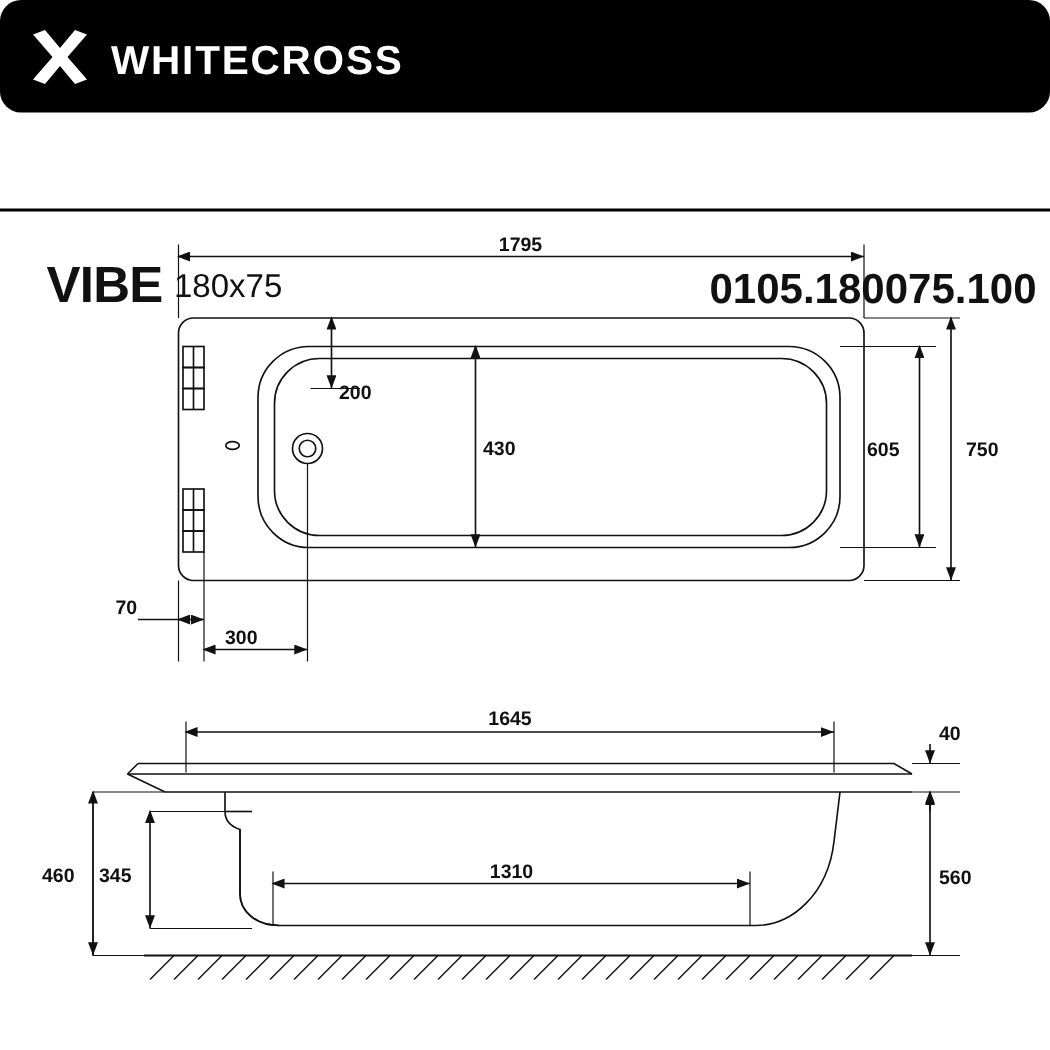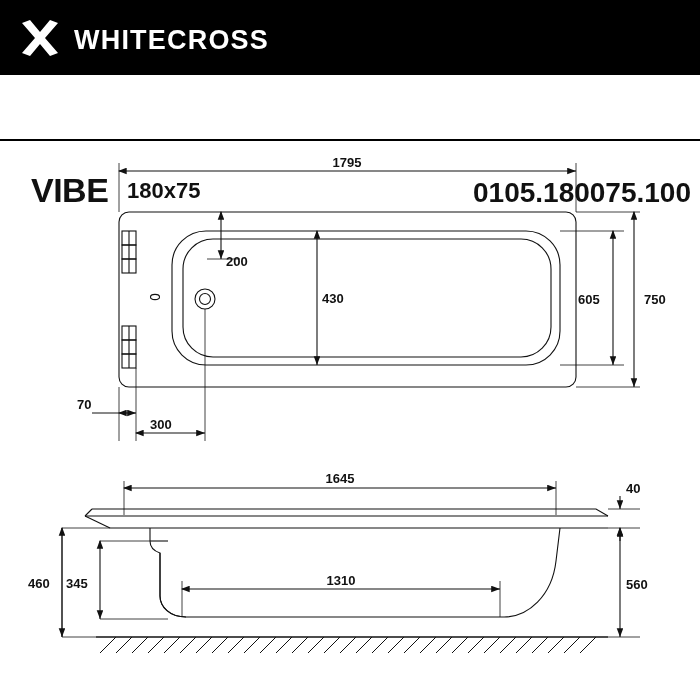--- a/index.html
+++ b/index.html
@@ -1,27 +1,27 @@
 <!DOCTYPE html>
 <html><head>
 <meta charset="utf-8">
 <style>
   html,body{margin:0;padding:0;}
   body{width:700px;height:700px;background:#ffffff;font-family:"Liberation Sans",sans-serif;overflow:hidden;}
   .page{position:relative;width:700px;height:700px;}
 
   
-  .header{position:absolute;left:0;top:0;width:700px;height:75px;background:#000000;}
+  .header{position:absolute;left:0;top:0;width:700px;height:75px;background:#000000;border-radius:14px;}
   .logo-mark{position:absolute;left:20px;top:19px;width:40px;height:38px;}
   .brand{position:absolute;left:74px;top:25px;color:#ffffff;font-size:27px;font-weight:bold;letter-spacing:1.2px;}
 
   
   .title-row{position:absolute;left:0;top:75px;width:700px;height:64px;margin-left:11px;}
   .model{position:absolute;left:20px;top:96px;font-size:34px;font-weight:bold;color:#111;letter-spacing:-0.5px;}
-  .size{position:absolute;left:116px;top:103px;font-size:22px;font-weight:bold;color:#111;}
+  .size{position:absolute;left:105px;top:103px;font-size:22px;font-weight:normal;color:#111;}
   .sku{position:absolute;right:20px;top:102px;font-size:28px;font-weight:bold;color:#111;}
   .rule{position:absolute;left:0;top:139px;width:700px;height:2px;background:#000;}
 
   
   .drawing{position:absolute;left:0;top:141px;width:568px;height:559px;}
   svg{display:block;}
   .dimtext{font-family:"Liberation Sans",sans-serif;font-size:13px;font-weight:bold;fill:#111;}
 </style>
 </head>
 <body>

